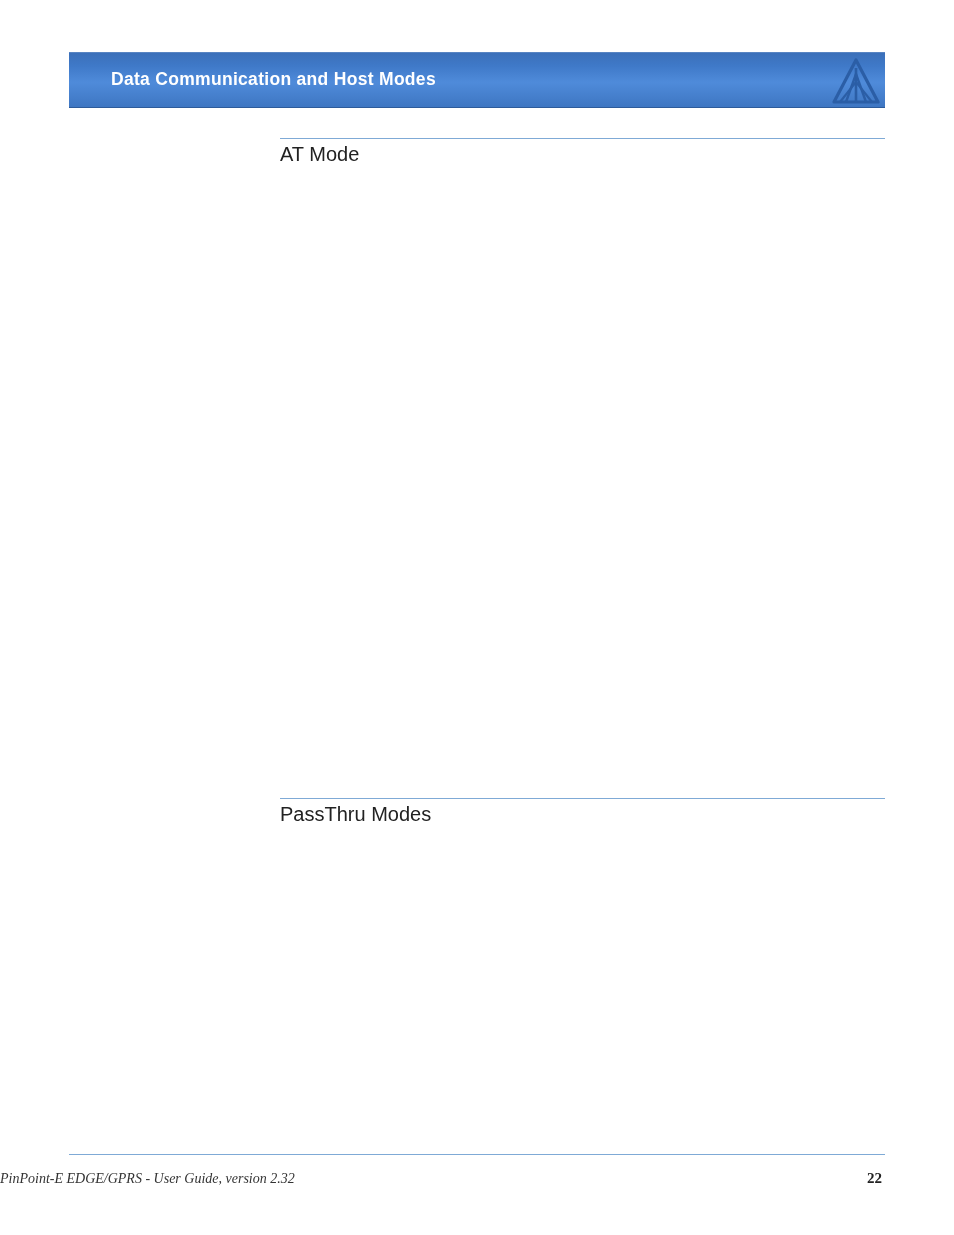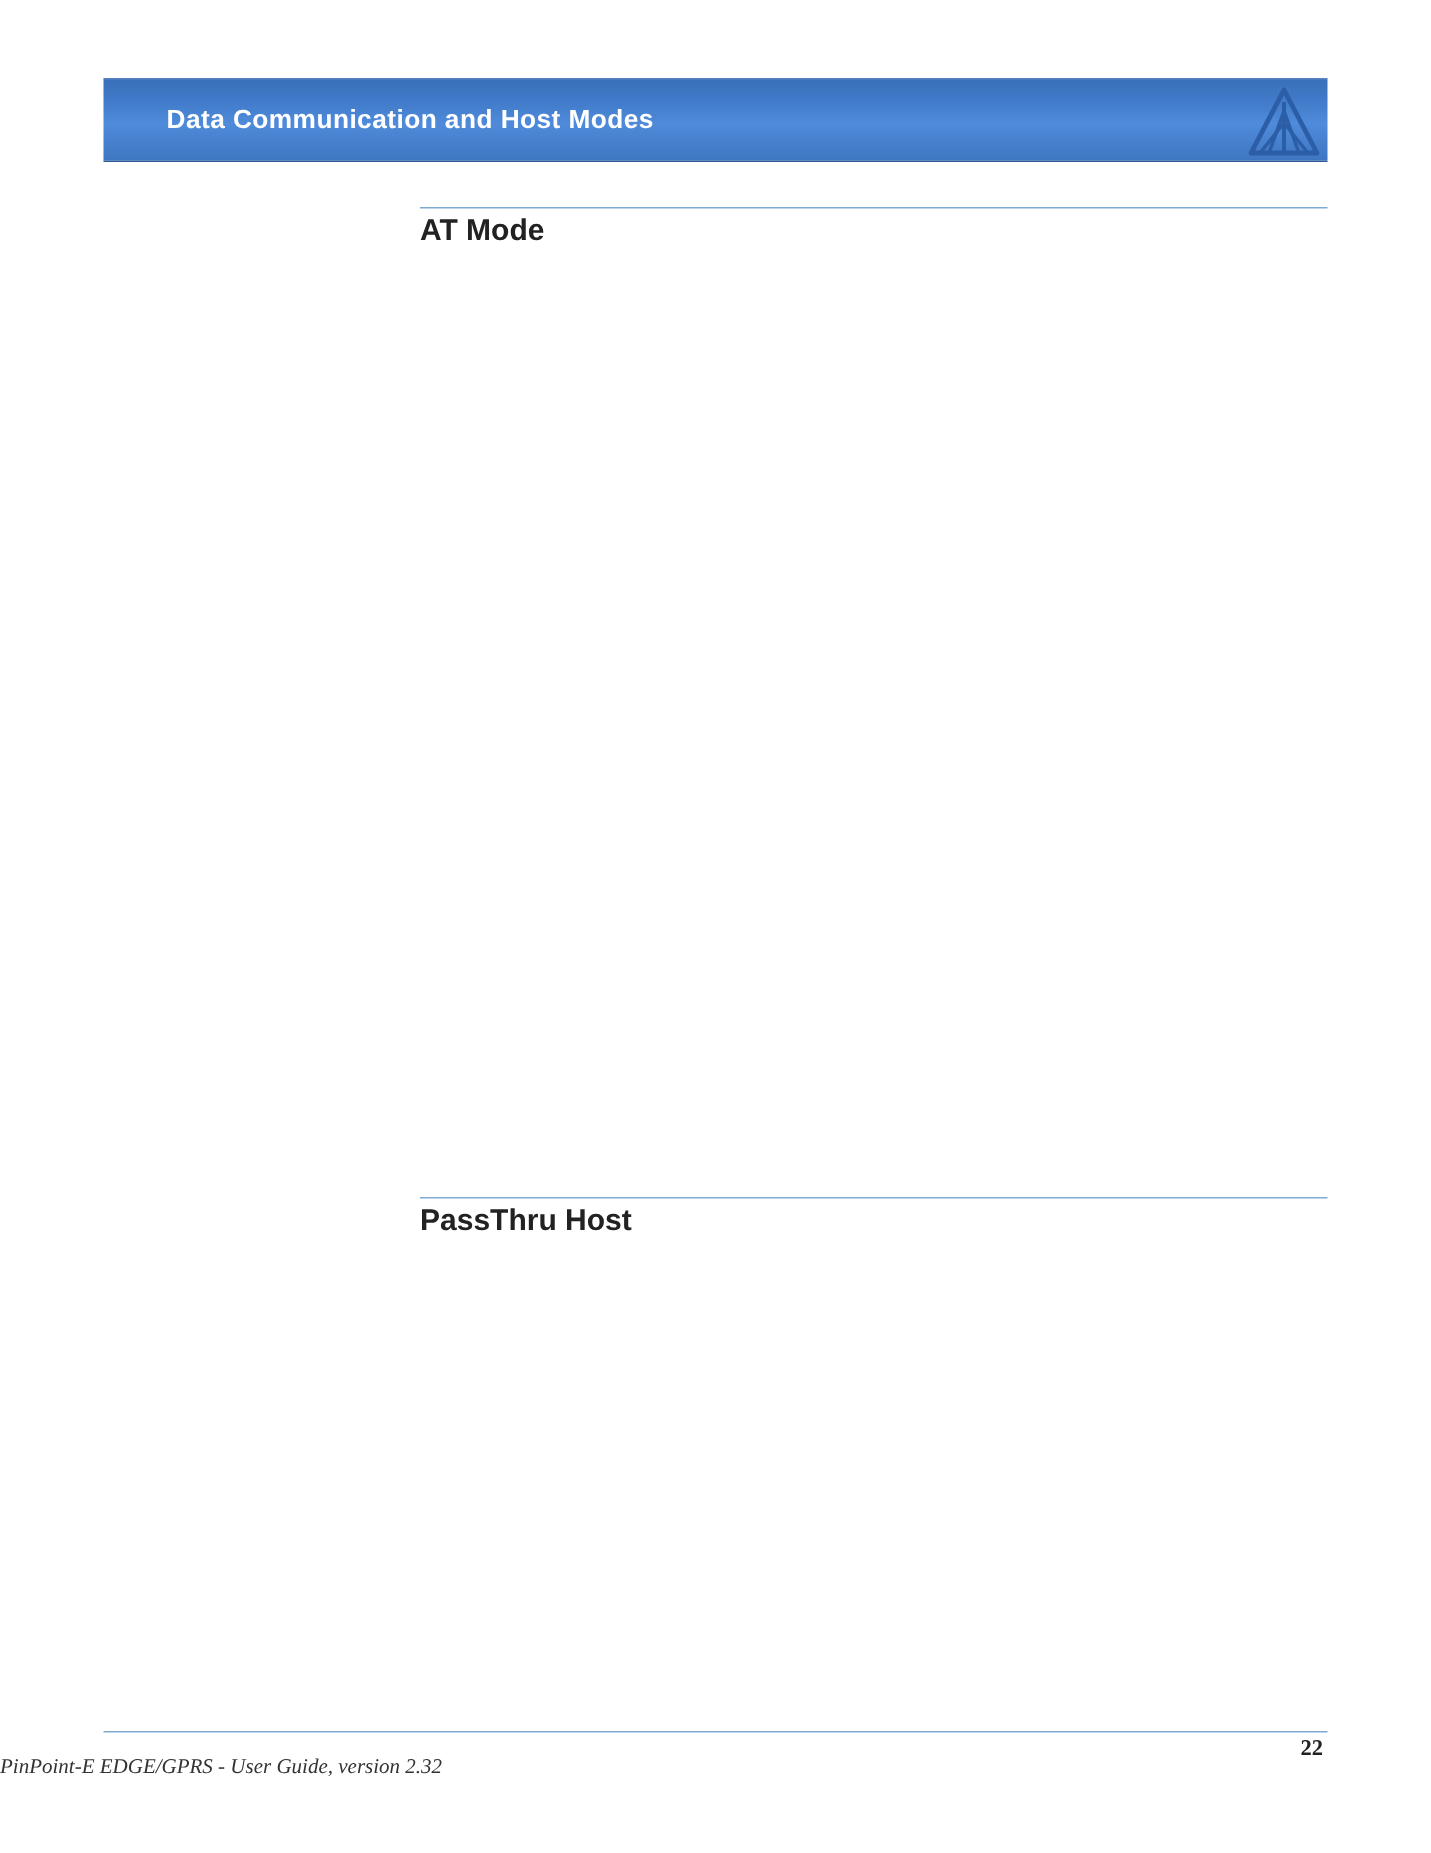--- a/index.html
+++ b/index.html
@@ -37,21 +37,21 @@
     top: 138px;
   }
   .section-rule {
     height: 1px;
     background: #7faad6;
     margin-bottom: 4px;
   }
   .section-heading {
     font-family: "Segoe UI", "Myriad Pro", Arial, sans-serif;
     font-size: 20px;
-    font-weight: 700;
+    font-weight: 400;
     color: #222;
     margin-bottom: 12px;
   }
   .section-heading.second { margin-top: 0; }
   .spacer-1 { height: 620px; }
   .footer-rule {
     position: absolute;
     left: 69px;
     right: 69px;
     bottom: 80px;
@@ -65,21 +65,21 @@
     bottom: 48px;
     text-align: left;
     font-family: Georgia, "Times New Roman", serif;
     font-style: italic;
     font-size: 14px;
     color: #333;
   }
   .page-num {
     position: absolute;
     right: 72px;
-    bottom: 60px;
+    bottom: 48px;
     font-family: Georgia, "Times New Roman", serif;
     font-weight: 700;
     font-size: 15px;
     color: #222;
     font-style: normal;
   }
 </style>
 </head>
 <body>
 
@@ -100,20 +100,20 @@
     </svg>
   </div>
 
   <div class="content">
     <div class="section-rule"></div>
     <div class="section-heading">AT Mode</div>
 
     <div class="spacer-1"></div>
 
     <div class="section-rule"></div>
-    <div class="section-heading second">PassThru Host</div>
+    <div class="section-heading second">PassThru Modes</div>
   </div>
 
   <div class="footer-rule"></div>
   <div class="footer-text">PinPoint-E EDGE/GPRS - User Guide, version 2.32</div>
   <div class="page-num">22</div>
 
 </div>
 
 </body></html>

